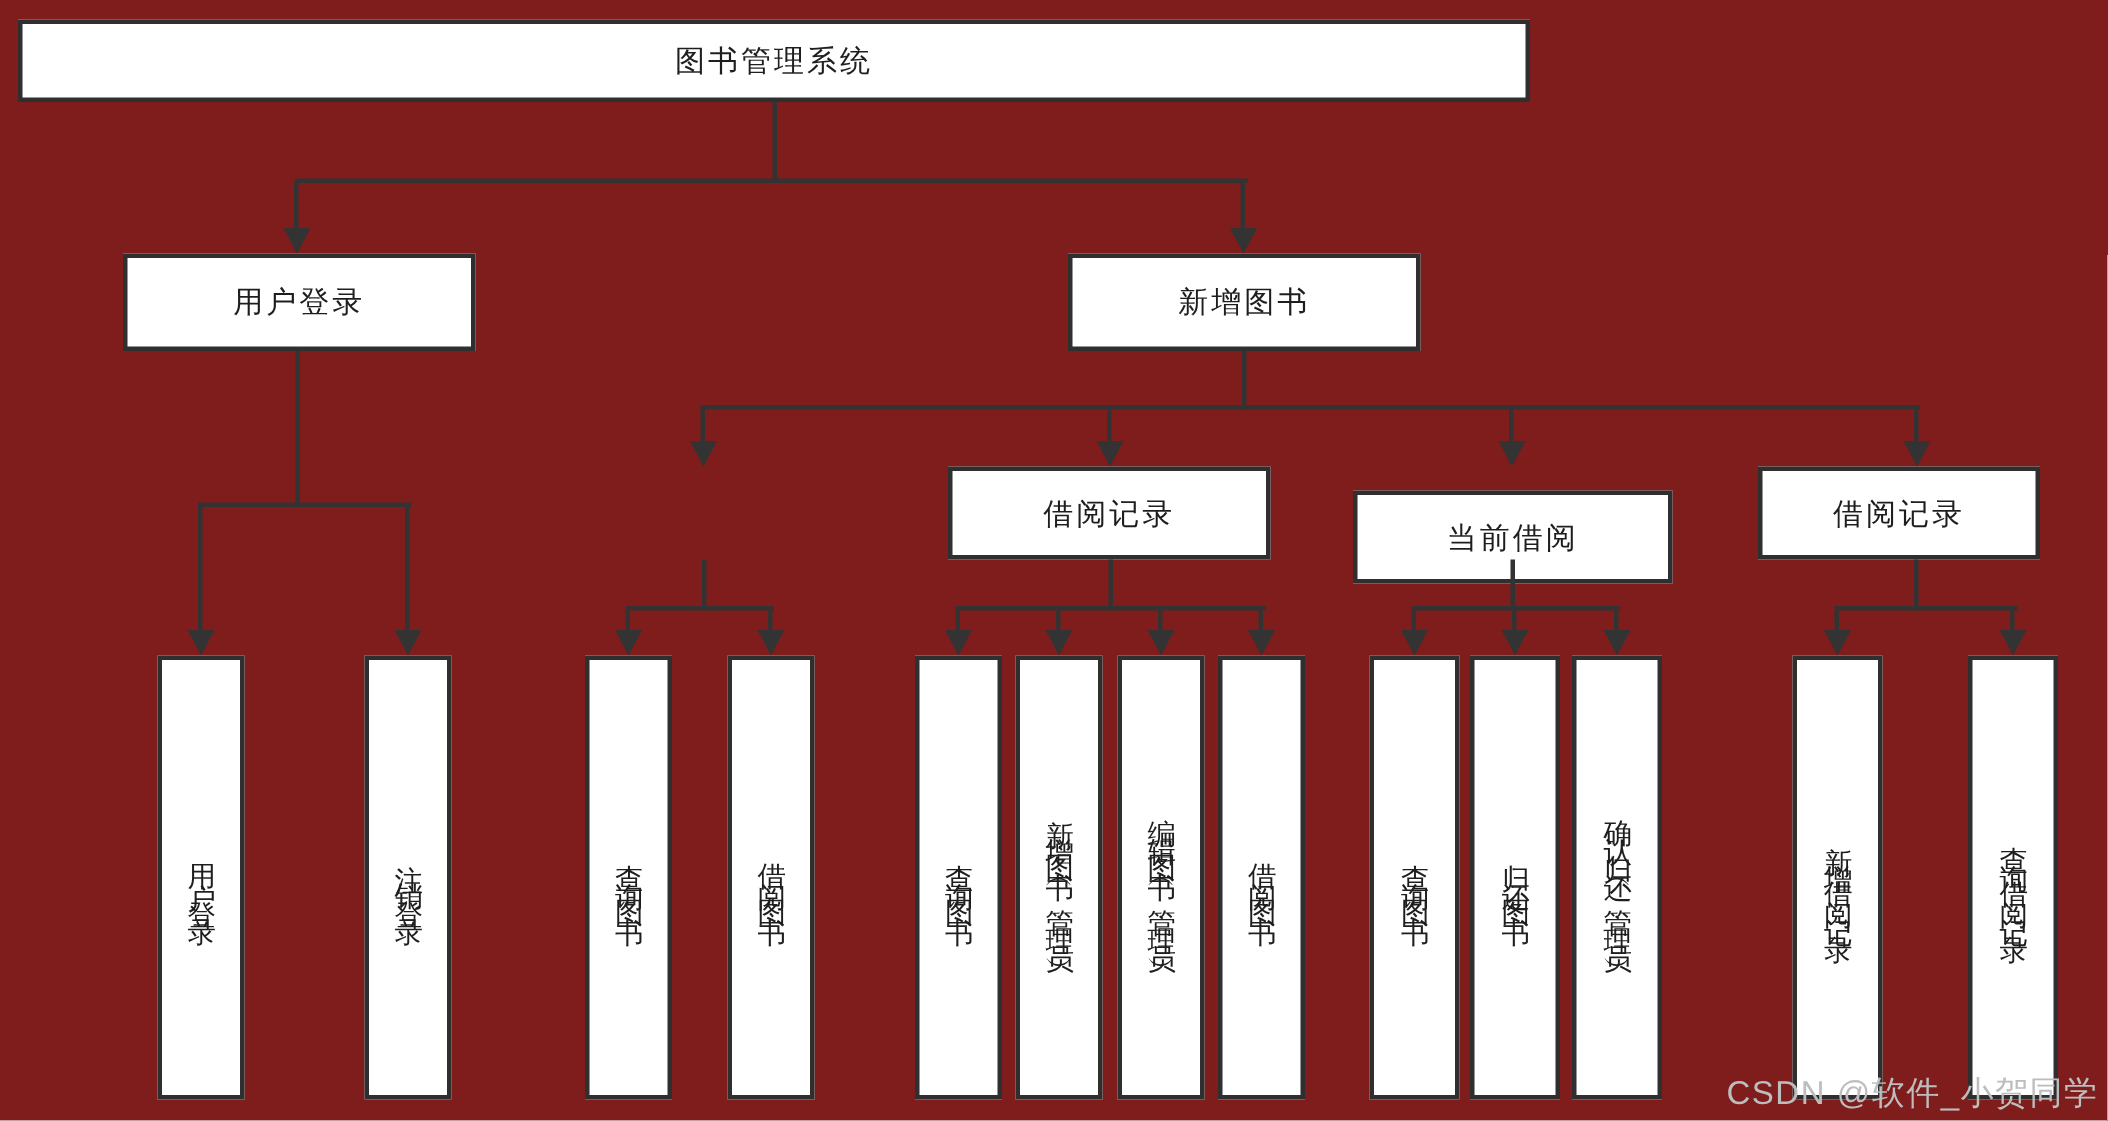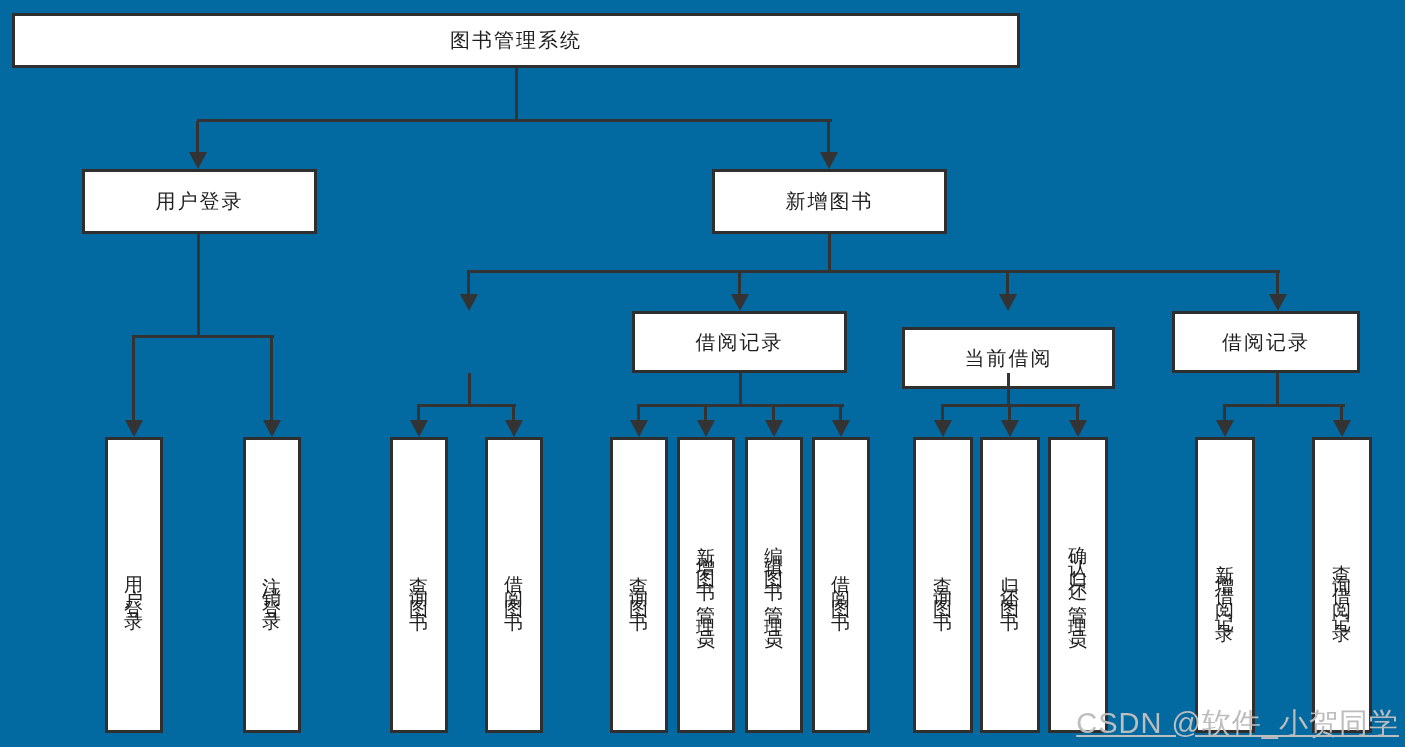--- a/index.html
+++ b/index.html
@@ -5,21 +5,21 @@
   html, body {
     margin: 0;
     padding: 0;
     background: #ffffff;
     font-family: "Liberation Sans", "DejaVu Sans", sans-serif;
   }
   .canvas {
     position: relative;
     width: 1405px;
     height: 747px;
-    background: #0369a1;
+    background: #7f1d1d;
     overflow: hidden;
   }
   .box {
     position: absolute;
     box-sizing: border-box;
     border: 3px solid #2f2f2f;
     background: #ffffff;
     display: flex;
     align-items: center;
     justify-content: center;
@@ -61,25 +61,24 @@
     width: 0;
     height: 0;
     border-left: 9px solid transparent;
     border-right: 9px solid transparent;
     border-top: 17px solid #333333;
   }
   .watermark {
     position: absolute;
     right: 6px;
     bottom: 3px;
-    font-size: 29px;
+    font-size: 22px;
     color: #bdbdbd;
     letter-spacing: 1px;
     white-space: nowrap;
-    text-decoration: underline;
   }
 </style>
 </head>
 <body>
 
 <div class="canvas">
 
   <div class="box" style="left:12px; top:13px; width:1008px; height:55px;">
     <span class="h-label">图书管理系统</span>
   </div>

